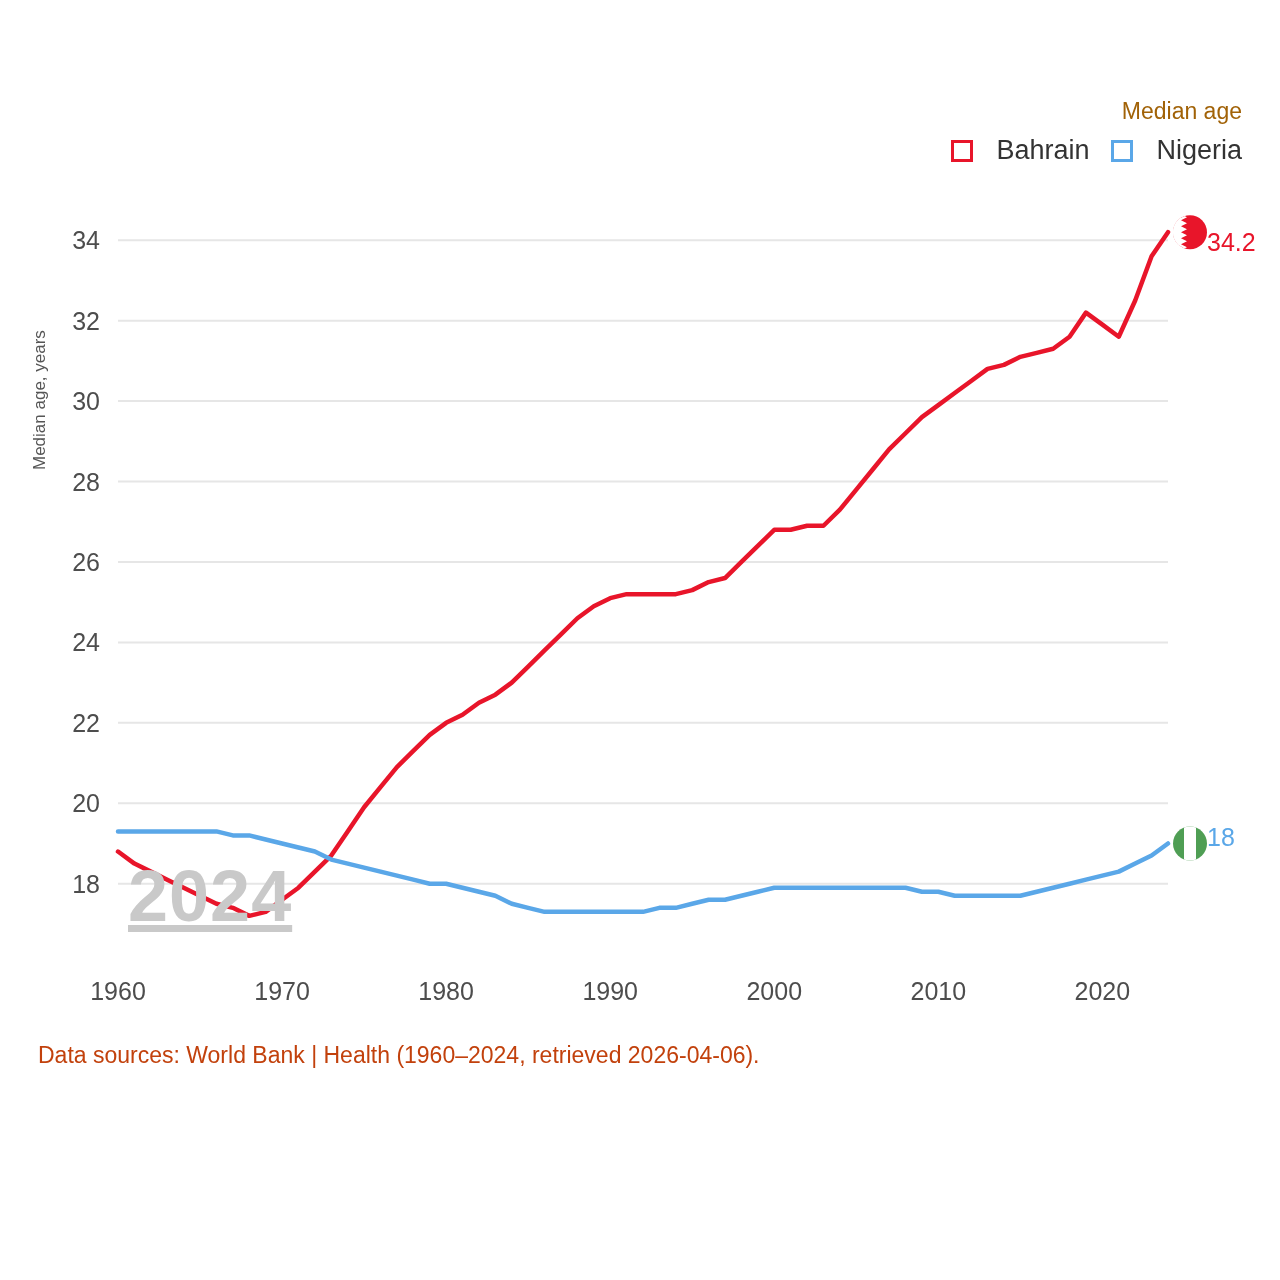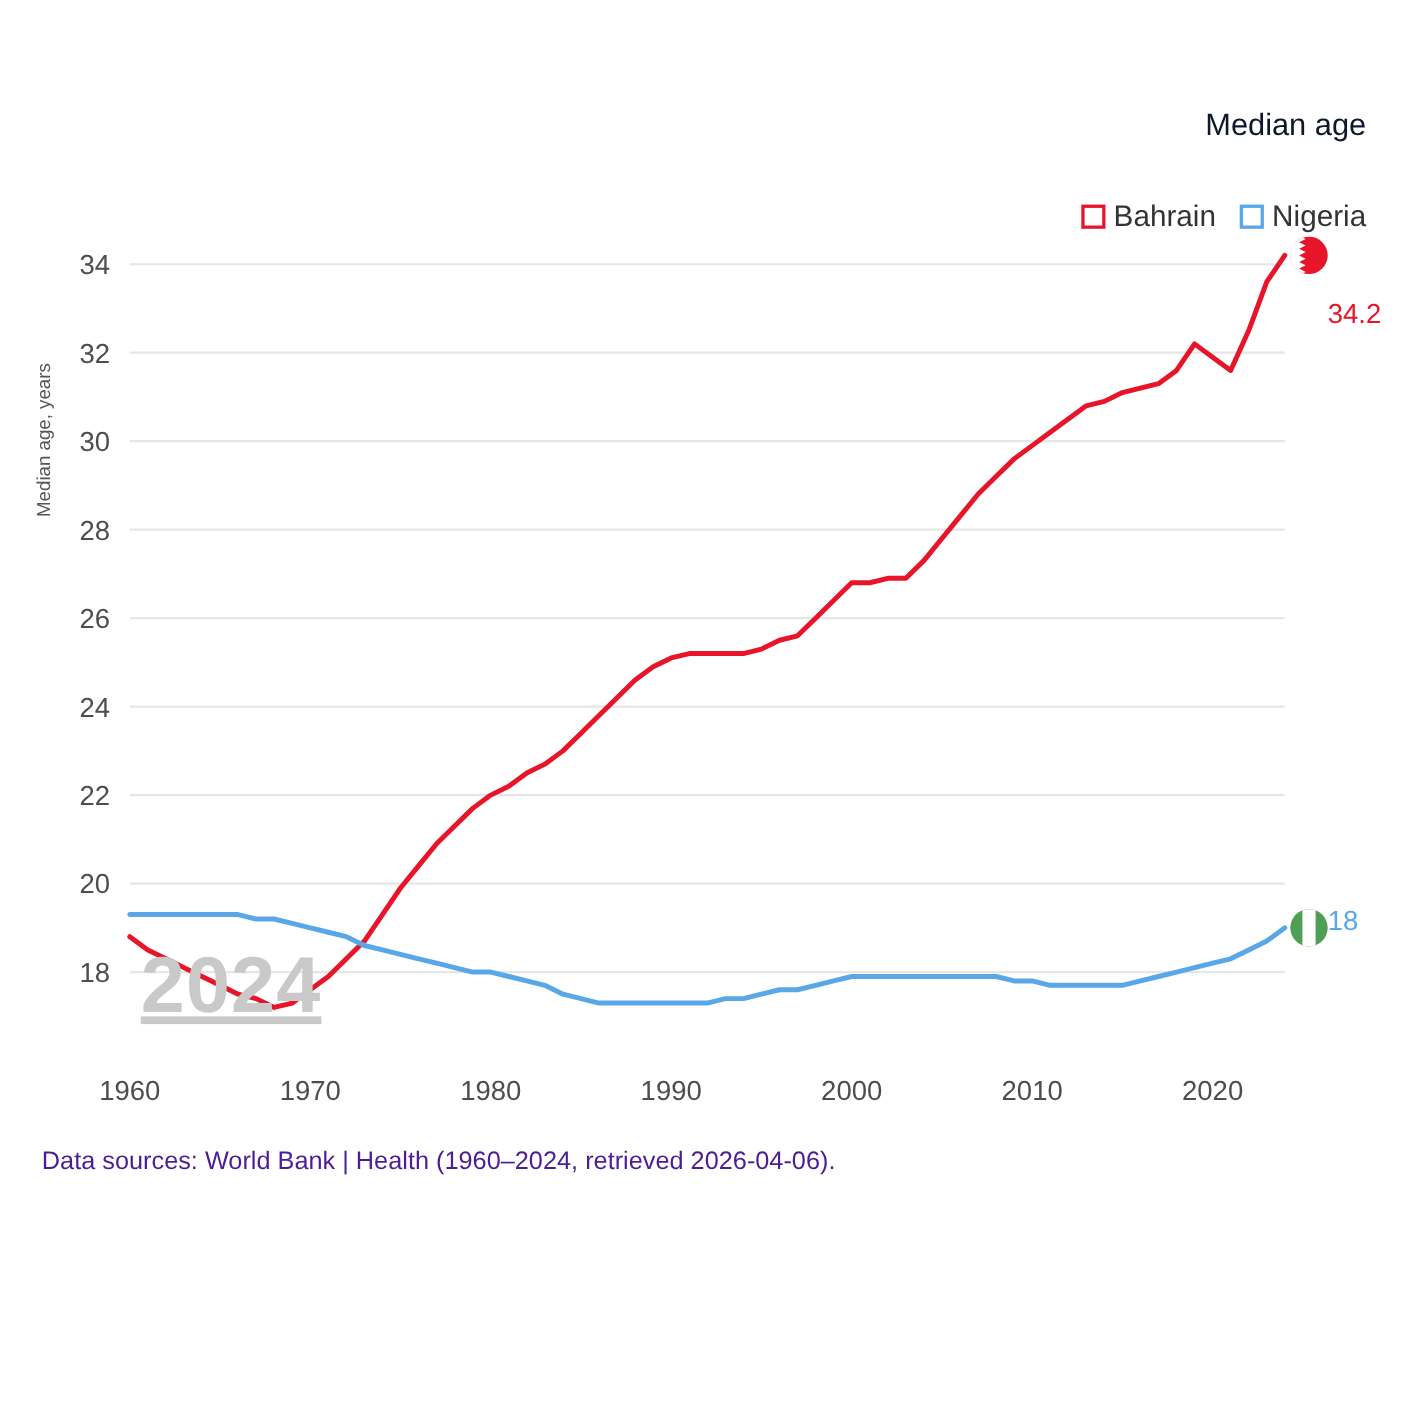--- a/index.html
+++ b/index.html
@@ -19,36 +19,35 @@
     position: absolute;
     inset: 0;
   }
   .legend {
     position: absolute;
     right: 38px;
     top: 98px;
     text-align: right;
   }
   .legend-title {
-    font-size: 28px;
-    color: #0f172a;
+    font-size: 23px;
+    color: #a16207;
     margin-bottom: 10px;
     text-align: right;
   }
   .legend-items {
     display: flex;
     justify-content: flex-end;
     align-items: center;
     gap: 22px;
   }
   .legend-item {
     display: flex;
     align-items: center;
-    gap: 7px;
-    margin-top: 41px;
+    gap: 23px;
   }
   .legend-swatch {
     width: 22px;
     height: 22px;
     border: 3px solid #e8152a;
     background: #ffffff;
     box-sizing: border-box;
   }
   .legend-swatch.nigeria {
     border-color: #5aa7e8;
@@ -75,32 +74,31 @@
     font-weight: bold;
     color: #c9c9c9;
     letter-spacing: 1px;
     text-decoration: underline;
   }
   .footer {
     position: absolute;
     left: 38px;
     top: 1038px;
     font-size: 23px;
-    color: #4c1d95;
+    color: #c2410c;
     line-height: 1.55;
   }
   .end-label {
     position: absolute;
     font-size: 25px;
   }
   .end-label.bahrain {
     left: 1207px;
     top: 228px;
     color: #e8152a;
-    margin-top: 44px;
   }
   .end-label.nigeria {
     left: 1207px;
     top: 823px;
     color: #5aa7e8;
   }
   .tick-text {
     font-size: 25px;
     fill: #4d4d4d;
     font-family: "Liberation Sans", sans-serif;

